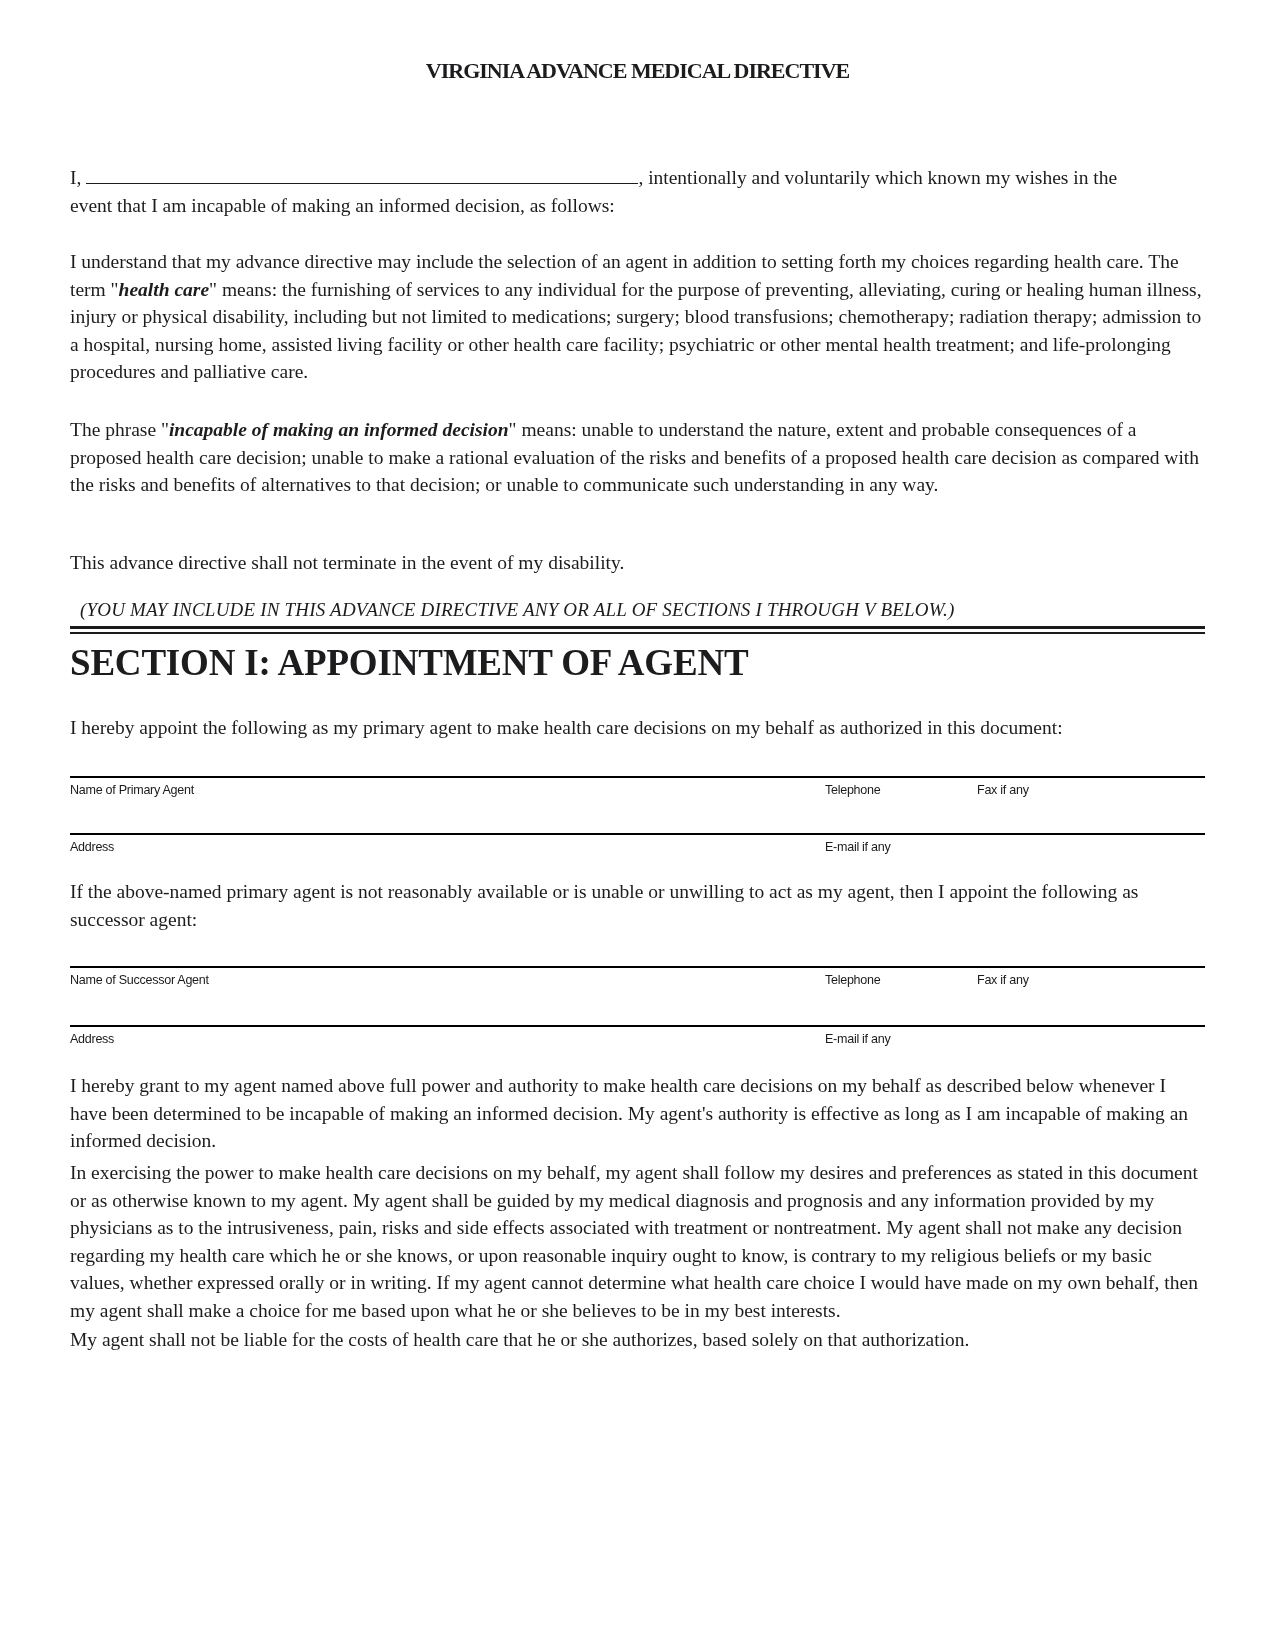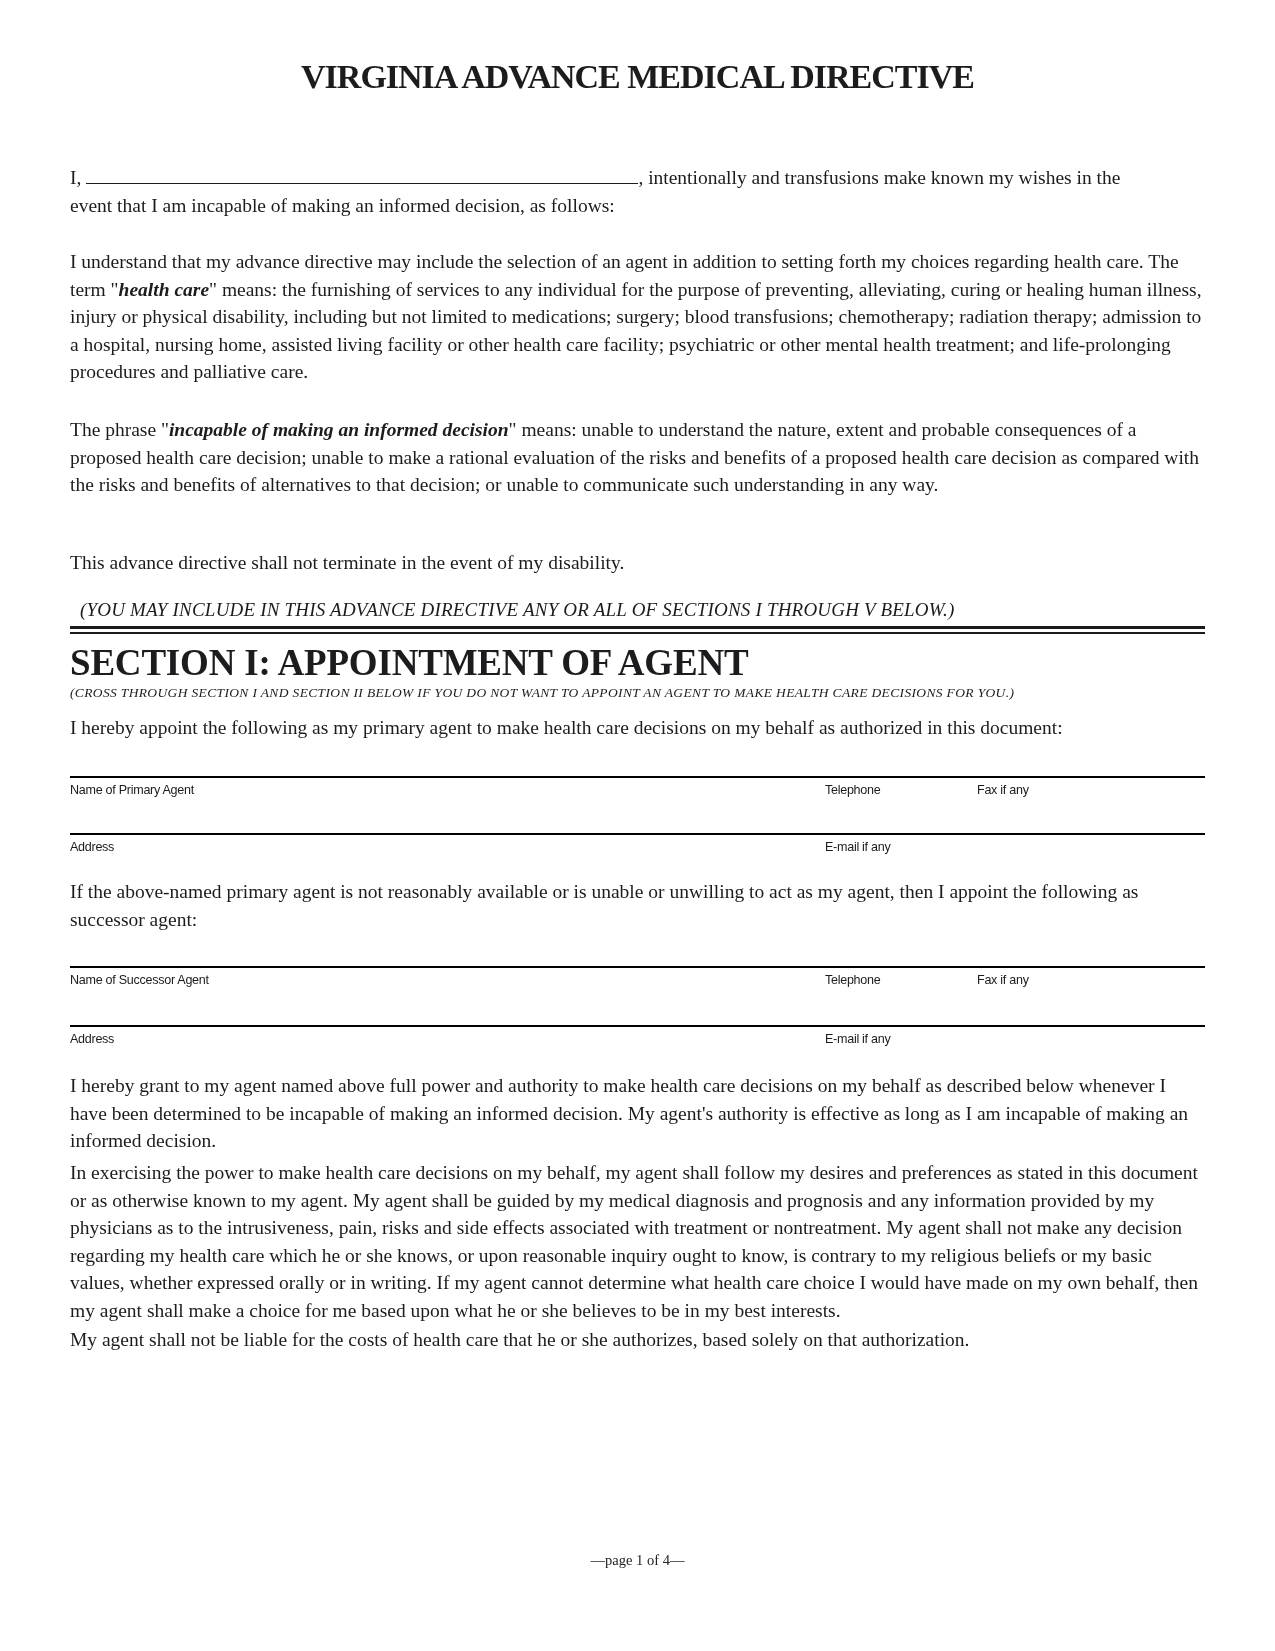--- a/index.html
+++ b/index.html
@@ -9,21 +9,21 @@
     height: 1651px;
     background: #ffffff;
     font-family: "Liberation Serif", serif;
     color: #1c1c1e;
     overflow: hidden;
   }
   .abs { position: absolute; left: 70px; width: 1135px; }
   h1.doc-title {
     position: absolute; top: 58px; left: 0; width: 100%;
     margin: 0; text-align: center;
-    font-size: 34px; font-weight: 700; letter-spacing: -1px;
+    font-size: 22px; font-weight: 700; letter-spacing: -1px;
     font-family: "Liberation Serif", serif;
   }
   p.body { margin: 0; font-size: 19.5px; line-height: 27.5px; text-align: left; }
   .term { font-weight: 700; font-style: italic; }
   .blank {
     display: inline-block;
     width: 552px; height: 14px;
     margin-left: 5px;
     border-bottom: 1.6px solid #1c1c1e;
     vertical-align: baseline;
@@ -54,35 +54,34 @@
     margin: 0; text-align: center; font-size: 14.5px; color: #222;
   }
 </style>
 </head>
 <body>
 
 <div class="page">
 
   <h1 class="doc-title">VIRGINIA ADVANCE MEDICAL DIRECTIVE</h1>
 
-  <p class="body abs" style="top:164px"><span>I,</span><span class="blank"></span><span>, intentionally and transfusions make known my wishes in the</span><br><span>event that I am incapable of making an informed decision, as follows:</span></p>
+  <p class="body abs" style="top:164px"><span>I,</span><span class="blank"></span><span>, intentionally and voluntarily which known my wishes in the</span><br><span>event that I am incapable of making an informed decision, as follows:</span></p>
 
   <p class="body abs" style="top:248px"><span>I understand that my advance directive may include the selection of an agent in addition to setting forth my choices regarding health care. The term "</span><em class="term">health care</em><span>" means: the furnishing of services to any individual for the purpose of preventing, alleviating, curing or healing human illness, injury or physical disability, including but not limited to medications; surgery; blood transfusions; chemotherapy; radiation therapy; admission to a hospital, nursing home, assisted living facility or other health care facility; psychiatric or other mental health treatment; and life-prolonging procedures and palliative care.</span></p>
 
   <p class="body abs" style="top:416px"><span>The phrase "</span><em class="term">incapable of making an informed decision</em><span>" means: unable to understand the nature, extent and probable consequences of a proposed health care decision; unable to make a rational evaluation of the risks and benefits of a proposed health care decision as compared with the risks and benefits of alternatives to that decision; or unable to communicate such understanding in any way.</span></p>
 
   <p class="body abs" style="top:549px">This advance directive shall not terminate in the event of my disability.</p>
 
   <p class="note-caps abs" style="top:587px">(YOU MAY INCLUDE IN THIS ADVANCE DIRECTIVE ANY OR ALL OF SECTIONS I THROUGH V BELOW.)</p>
 
   <div class="double-rule abs" style="top:626px"></div>
 
   <h2 class="section-heading abs" style="top:641px">SECTION I: APPOINTMENT OF AGENT</h2>
 
-  <p class="note-small abs" style="top:684px">(CROSS THROUGH SECTION I AND SECTION II BELOW IF YOU DO NOT WANT TO APPOINT AN AGENT TO MAKE HEALTH CARE DECISIONS FOR YOU.)</p>
 
   <p class="body abs" style="top:714px">I hereby appoint the following as my primary agent to make health care decisions on my behalf as authorized in this document:</p>
 
   <div class="frow abs" style="top:776px">
     <span class="flabel">Name of Primary Agent</span>
     <span class="flabel c2">Telephone</span>
     <span class="flabel c3">Fax if any</span>
   </div>
 
   <div class="frow abs" style="top:833px">
@@ -102,15 +101,14 @@
     <span class="flabel">Address</span>
     <span class="flabel c2">E-mail if any</span>
   </div>
 
   <p class="body abs" style="top:1072px">I hereby grant to my agent named above full power and authority to make health care decisions on my behalf as described below whenever I have been determined to be incapable of making an informed decision. My agent's authority is effective as long as I am incapable of making an informed decision.</p>
 
   <p class="body abs" style="top:1159px">In exercising the power to make health care decisions on my behalf, my agent shall follow my desires and preferences as stated in this document or as otherwise known to my agent. My agent shall be guided by my medical diagnosis and prognosis and any information provided by my physicians as to the intrusiveness, pain, risks and side effects associated with treatment or nontreatment. My agent shall not make any decision regarding my health care which he or she knows, or upon reasonable inquiry ought to know, is contrary to my religious beliefs or my basic values, whether expressed orally or in writing. If my agent cannot determine what health care choice I would have made on my own behalf, then my agent shall make a choice for me based upon what he or she believes to be in my best interests.</p>
 
   <p class="body abs" style="top:1326px">My agent shall not be liable for the costs of health care that he or she authorizes, based solely on that authorization.</p>
 
-  <p class="footer">—page 1 of 4—</p>
 
 </div>
 
 </body></html>

